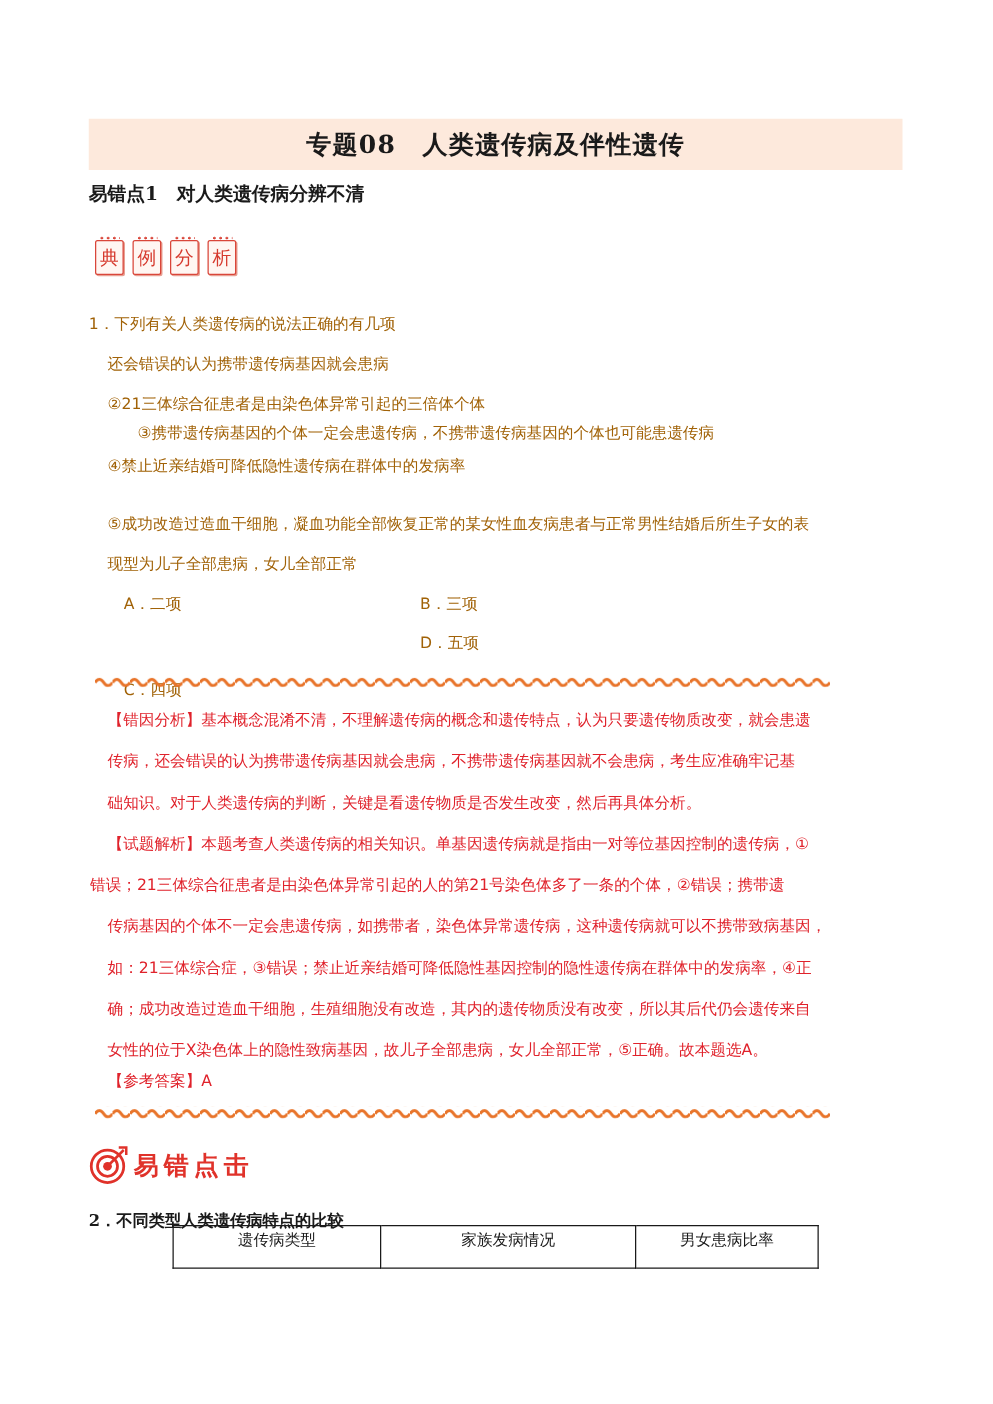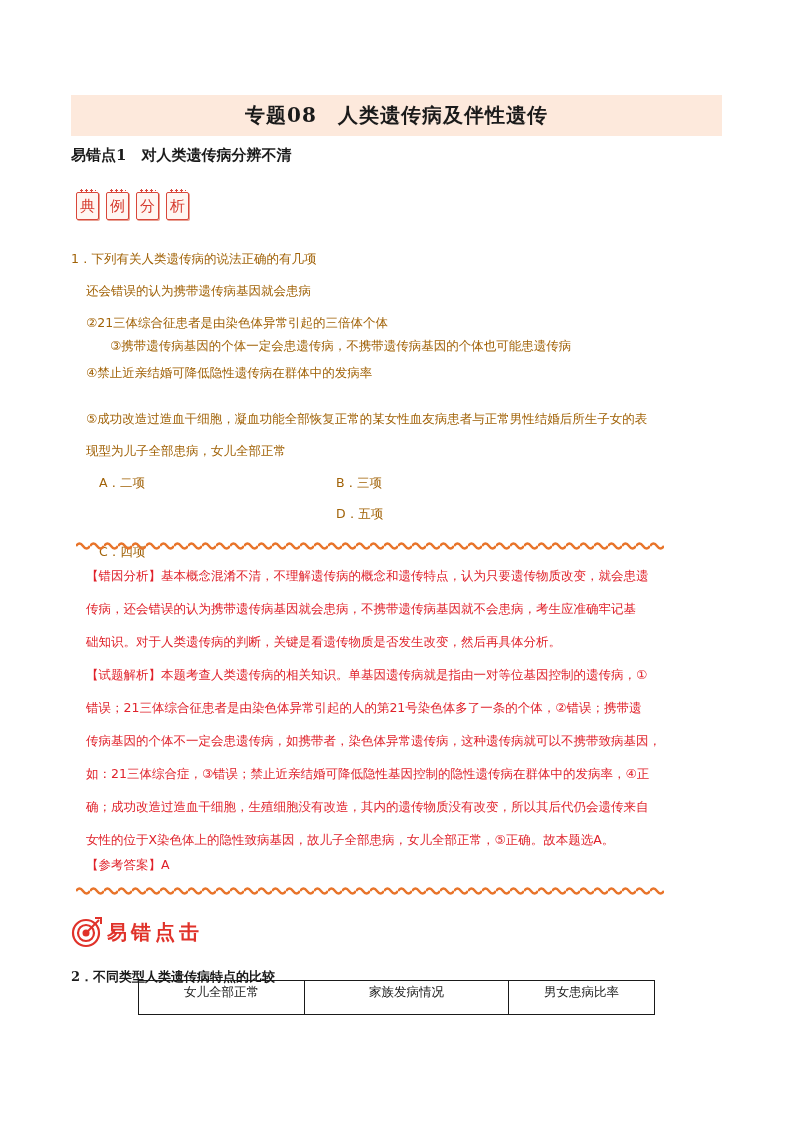--- a/index.html
+++ b/index.html
@@ -61,21 +61,21 @@
     </pattern>
   </defs>
   <rect x="0" y="0" width="588" height="10" fill="url(#wave)"></rect>
 </svg>
 
 <div class="abs red" style="left:86px; top:568px;text-align:center;">【错因分析】基本概念混淆不清，不理解遗传病的概念和遗传特点，认为只要遗传物质改变，就会患遗</div>
 <div class="abs red" style="left:86px; top:601px;">传病，还会错误的认为携带遗传病基因就会患病，不携带遗传病基因就不会患病，考生应准确牢记基</div>
 <div class="abs red" style="left:86px; top:634px;">础知识。对于人类遗传病的判断，关键是看遗传物质是否发生改变，然后再具体分析。</div>
 
 <div class="abs red" style="left:86px; top:667px;">【试题解析】本题考查人类遗传病的相关知识。单基因遗传病就是指由一对等位基因控制的遗传病，①</div>
-<div class="abs red" style="left:86px; top:700px;text-align:center;">错误；21三体综合征患者是由染色体异常引起的人的第21号染色体多了一条的个体，②错误；携带遗</div>
+<div class="abs red" style="left:72px; top:700px;text-align:center;">错误；21三体综合征患者是由染色体异常引起的人的第21号染色体多了一条的个体，②错误；携带遗</div>
 <div class="abs red" style="left:86px; top:733px;">传病基因的个体不一定会患遗传病，如携带者，染色体异常遗传病，这种遗传病就可以不携带致病基因，</div>
 <div class="abs red" style="left:86px; top:766px;">如：21三体综合症，③错误；禁止近亲结婚可降低隐性基因控制的隐性遗传病在群体中的发病率，④正</div>
 <div class="abs red" style="left:86px; top:799px;">确；成功改造过造血干细胞，生殖细胞没有改造，其内的遗传物质没有改变，所以其后代仍会遗传来自</div>
 <div class="abs red" style="left:86px; top:832px;">女性的位于X染色体上的隐性致病基因，故儿子全部患病，女儿全部正常，⑤正确。故本题选A。</div>
 
 <div class="abs red" style="left:86px; top:857px;">【参考答案】A</div>
 
 <svg class="abs wavy" style="top:885px;" viewBox="0 0 588 10" preserveAspectRatio="none">
   <rect x="0" y="0" width="588" height="10" fill="url(#wave)"></rect>
 </svg>
@@ -89,18 +89,18 @@
     <path d="M24 2 L30 2 L30 8" fill="none" stroke="#e0322a" stroke-width="2"></path>
   </svg>
   <span class="logo-text">易错点击</span>
 </div>
 
 <div class="abs sec2">2．不同类型人类遗传病特点的比较</div>
 
 <table class="cmp">
   <tbody>
       <tr>
-    <td style="width:163px;">女儿全部正常</td>
+    <td style="width:163px;">遗传病类型</td>
     <td style="width:201px;">家族发病情况</td>
     <td>男女患病比率</td>
   </tr>
 </tbody>
   </table>
 
 </body></html>

